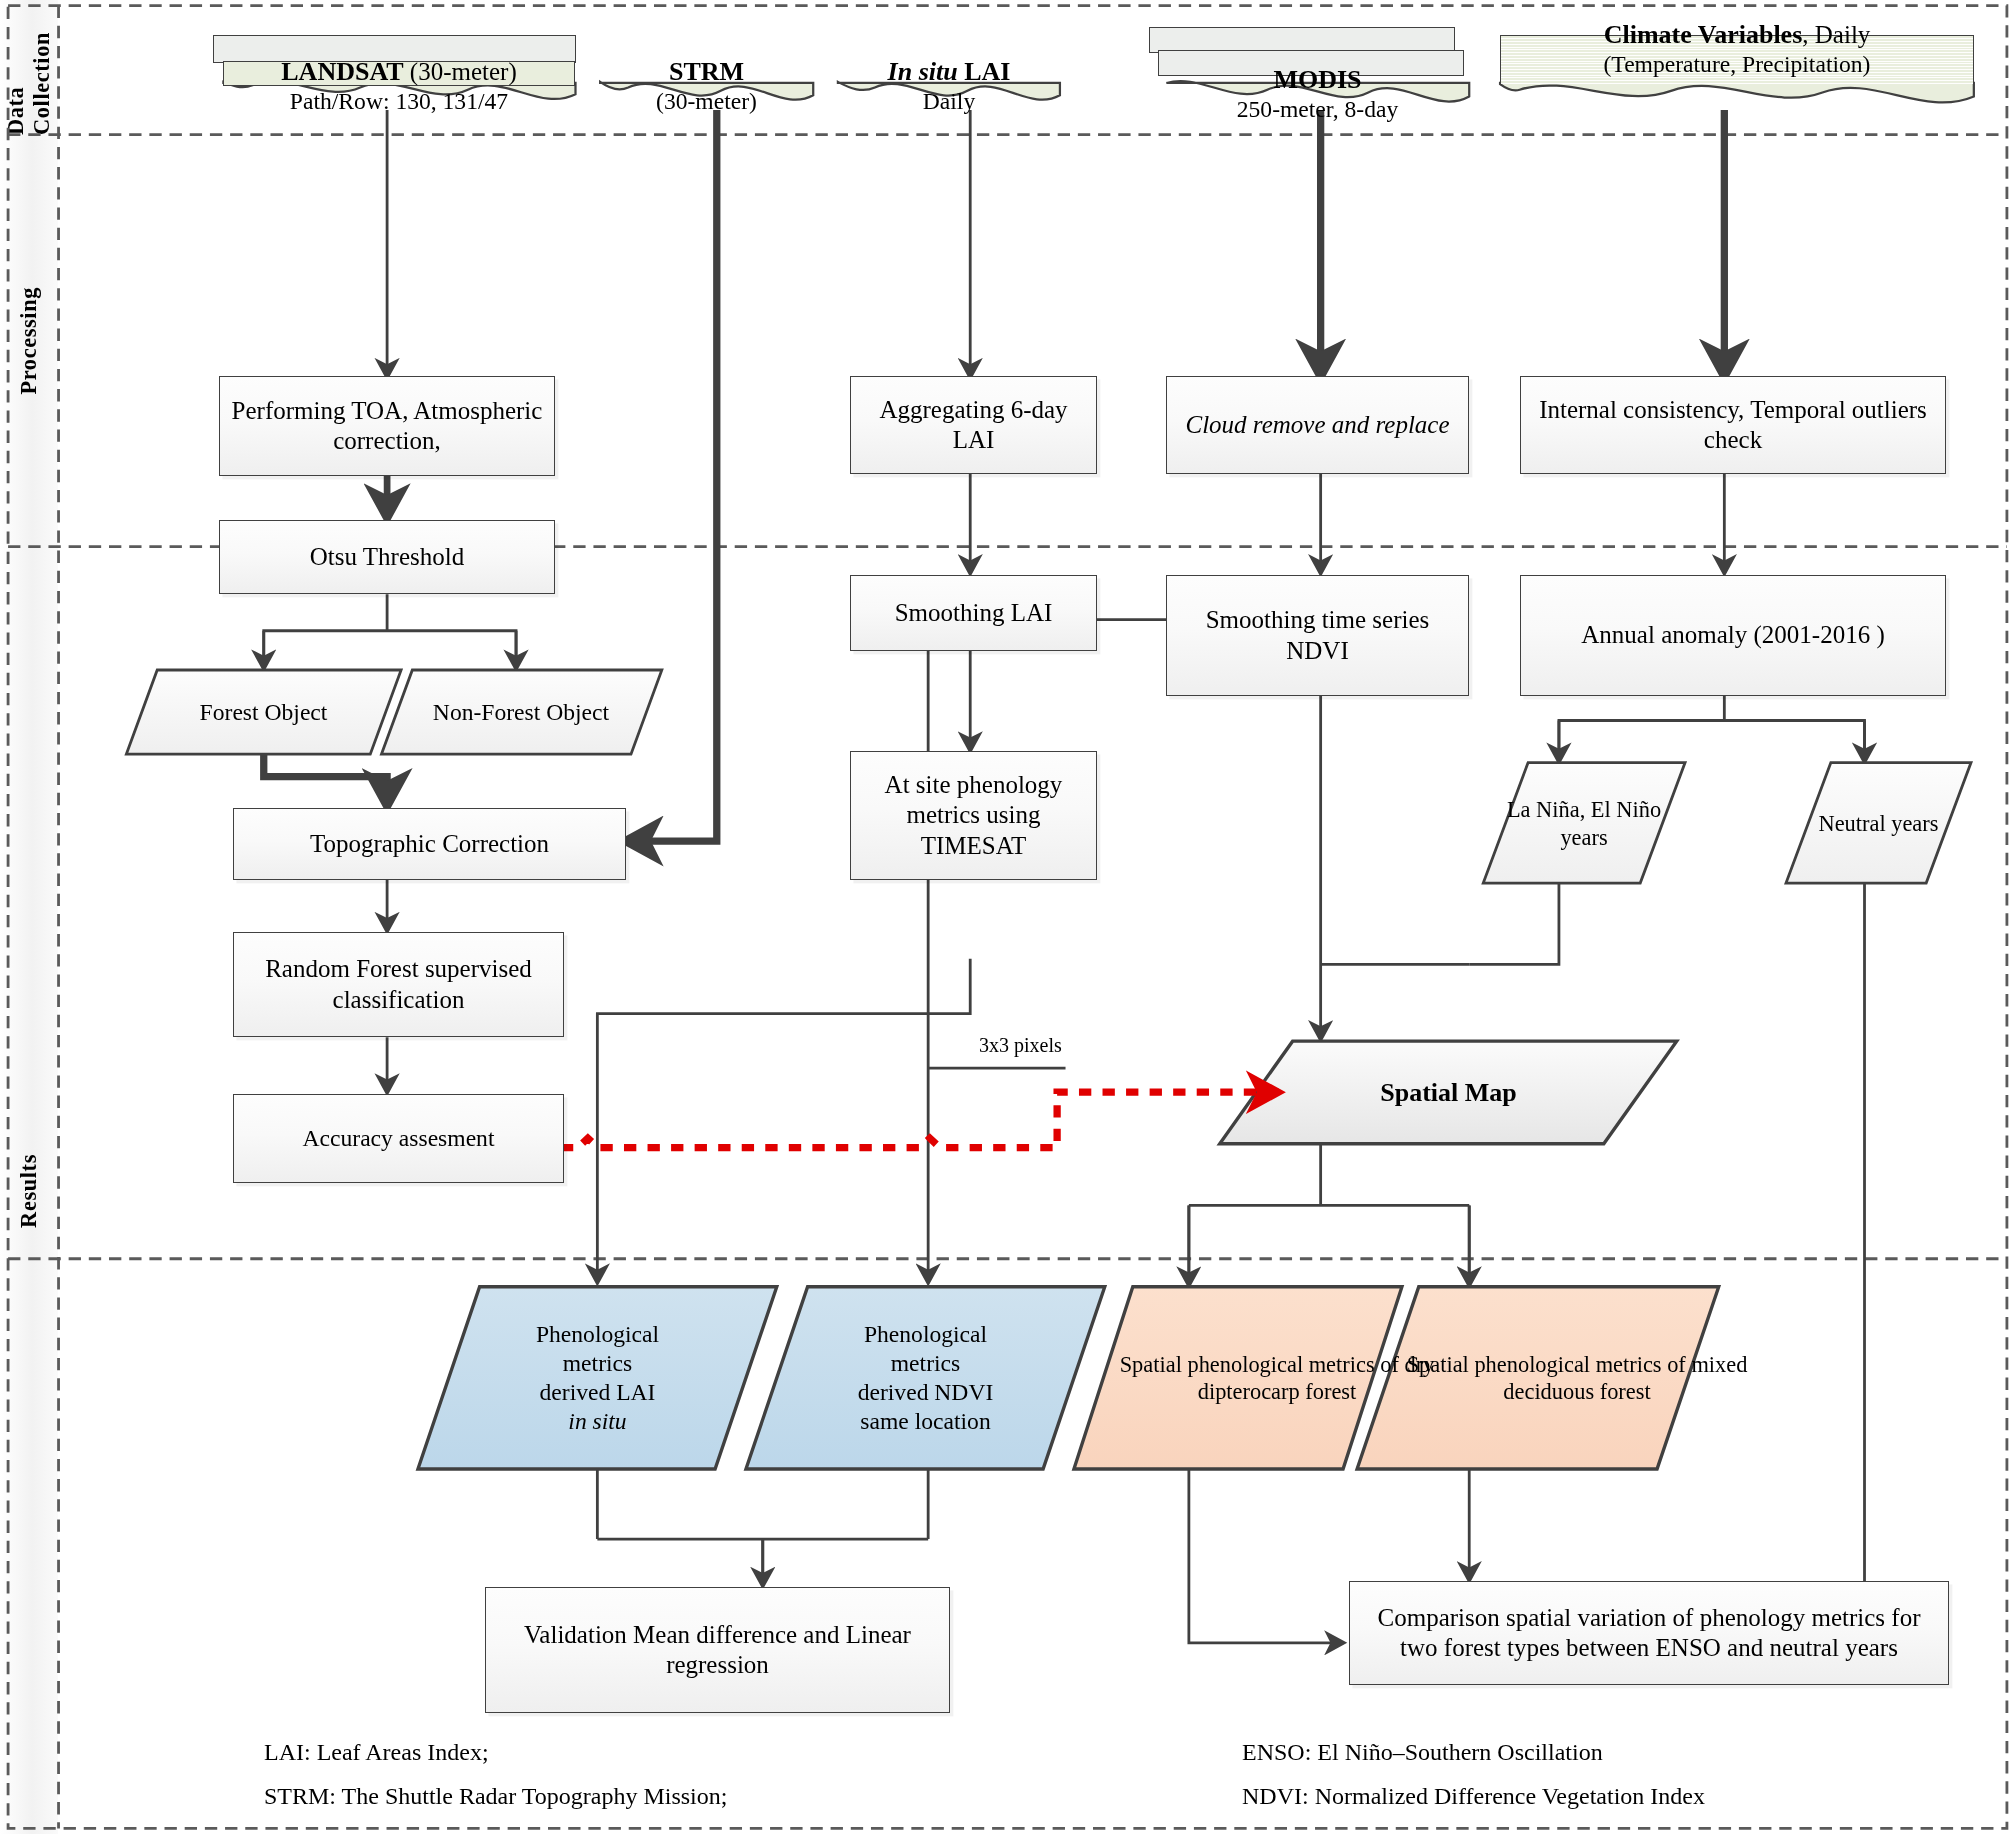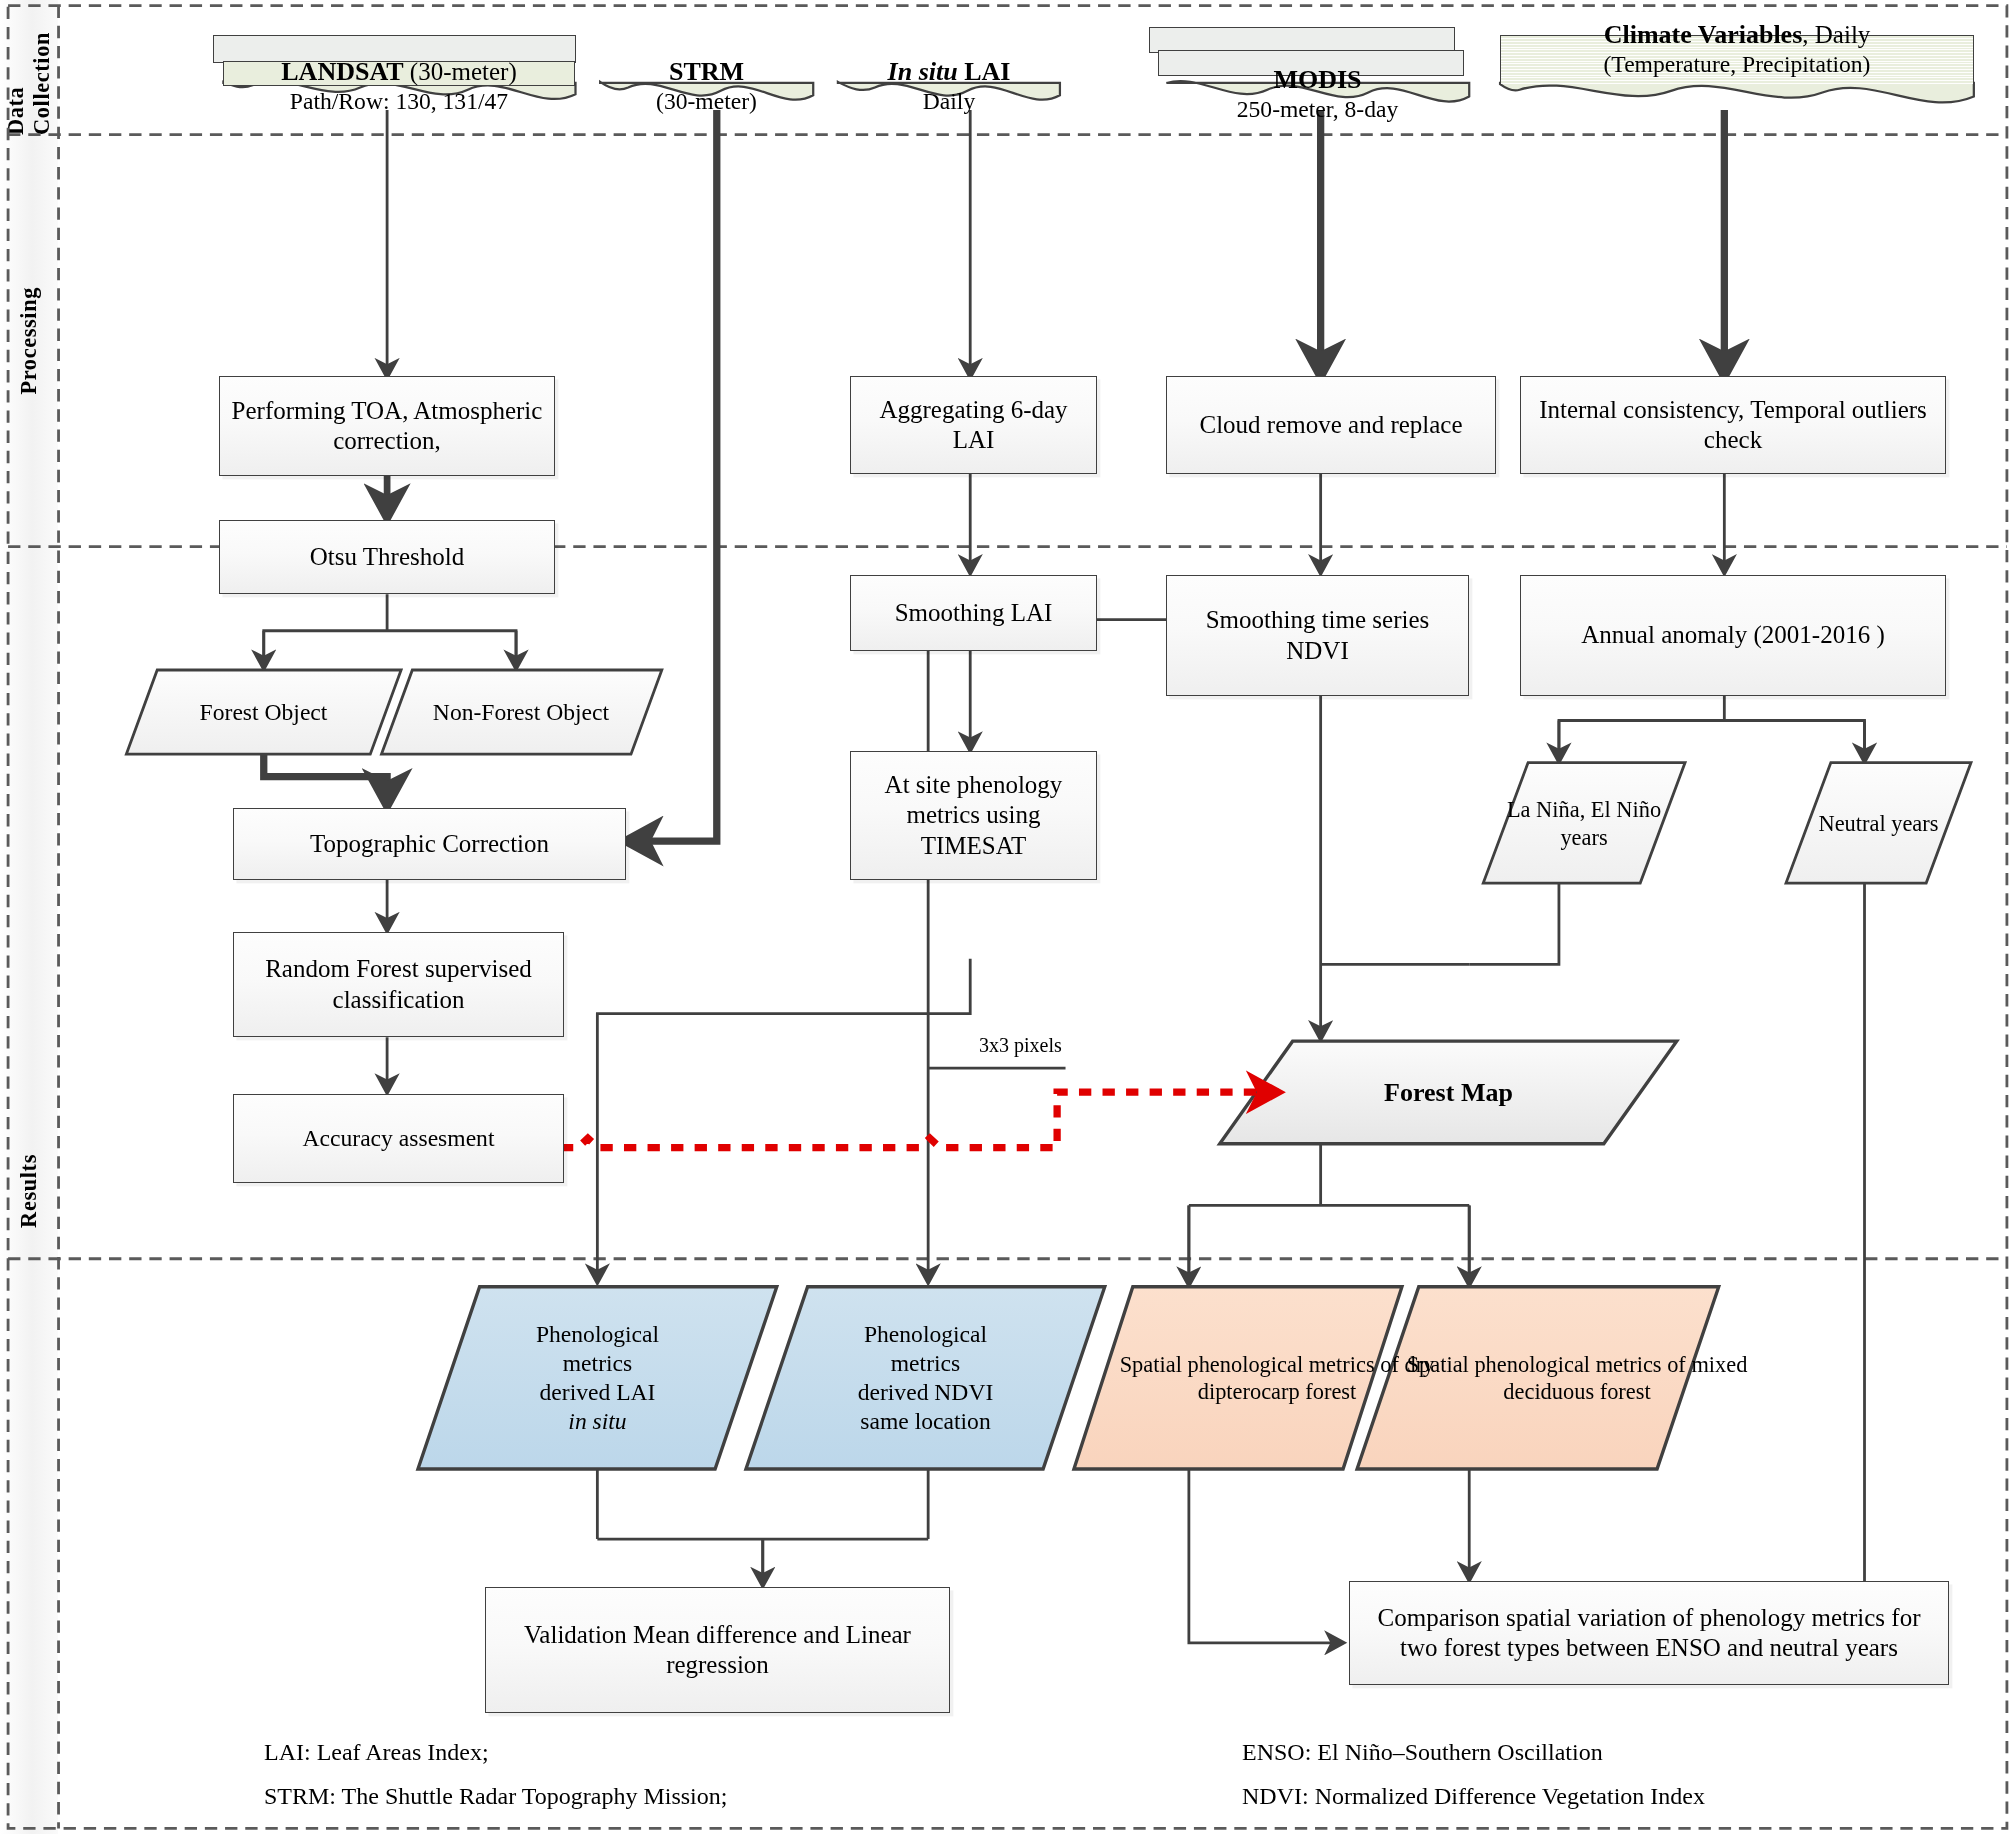--- a/index.html
+++ b/index.html
@@ -215,37 +215,37 @@
   <div class="node rect f44" style="left:233px;top:932px;width:331px;height:105px;padding:0 7.9px;">Random Forest supervised classification</div>
 
   <div class="node rect f42" style="left:233px;top:1094px;width:331px;height:89px;">Accuracy assesment</div>
 
   <div class="node rect f44" style="left:850px;top:376px;width:247px;height:98px;padding:0 7.9px;">Aggregating 6-day LAI</div>
 
   <div class="node rect f44" style="left:850px;top:575px;width:247px;height:76px;">Smoothing LAI</div>
 
   <div class="node rect f44" style="left:850px;top:751px;width:247px;height:129px;padding:0 6.7px;">At site phenology metrics using TIMESAT</div>
 
-  <div class="node rect f44" style="left:1166px;top:376px;width:330px;height:98px;padding:0 5px;">Cloud remove and replace</div>
+  <div class="node rect f44" style="left:1166px;top:376px;width:303px;height:98px;padding:0 5px;font-style:italic;">Cloud remove and replace</div>
 
   <div class="node rect f44" style="left:1166px;top:575px;width:303px;height:121px;padding:0 7.9px;">Smoothing time series NDVI</div>
 
   <div class="node rect f44" style="left:1520px;top:376px;width:426px;height:98px;padding:0 10px;">Internal consistency, Temporal outliers check</div>
 
   <div class="node rect f44" style="left:1520px;top:575px;width:426px;height:121px;padding:0 10px;">Annual anomaly (2001-2016 )</div>
 
   <div class="para f40" style="left:1483px;top:763px;width:202px;height:121px;">
     <span>La Niña, El Niño years</span>
   </div>
   <div class="para f40" style="left:1786px;top:763px;width:185px;height:121px;">
     <span>Neutral years</span>
   </div>
 
   <div class="para f46 b" style="left:1220px;top:1041px;width:457px;height:103px;">
-    <span>Forest Map</span>
+    <span>Spatial Map</span>
   </div>
 
   <div class="plabel" style="left:979px;top:1034px;">3x3 pixels</div>
 
   <div class="para f42" style="left:418px;top:1287px;width:359px;height:182px;flex-direction:column;">
     <span>Phenological</span>
     <span>metrics</span>
     <span>derived LAI</span>
     <span class="i">in situ</span>
   </div>

